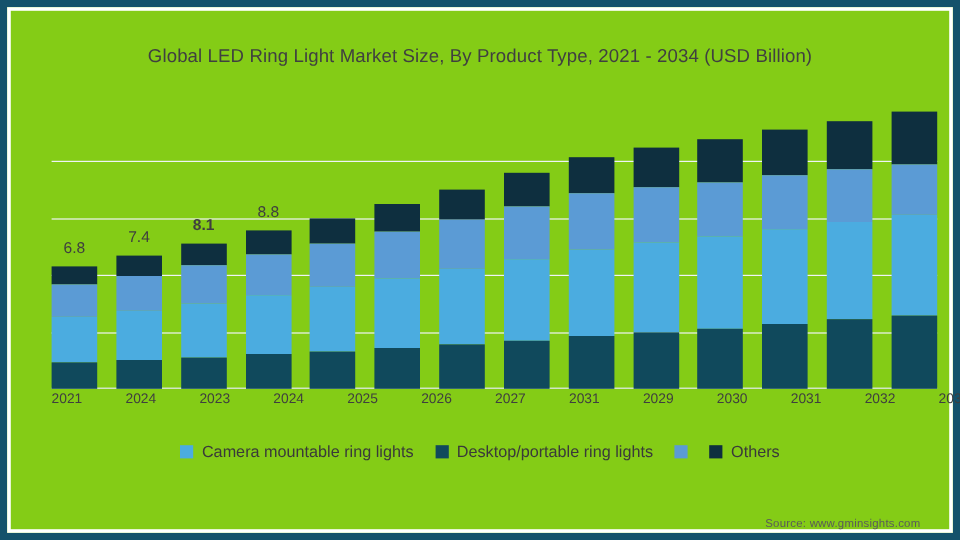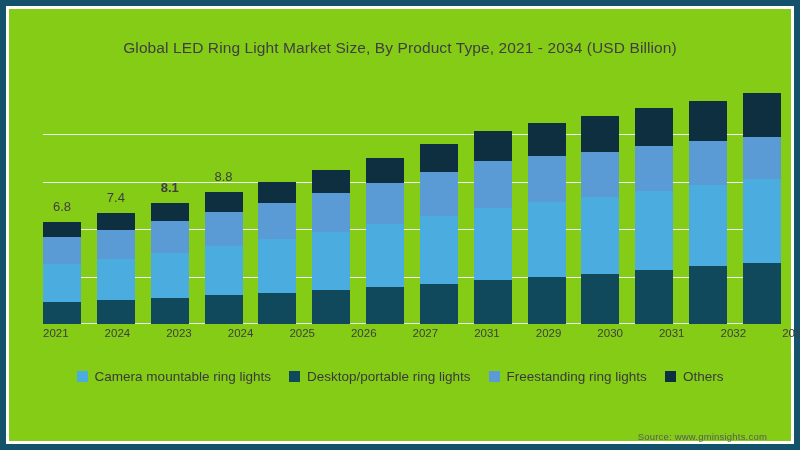--- a/index.html
+++ b/index.html
@@ -290,21 +290,20 @@
         <div class="legend-item">
           <span class="legend-swatch" style="background: rgb(75, 172, 224);"></span>
           <span>Camera mountable ring lights</span>
         </div>
         <div class="legend-item">
           <span class="legend-swatch" style="background: rgb(16, 73, 92);"></span>
           <span>Desktop/portable ring lights</span>
         </div>
         <div class="legend-item">
           <span class="legend-swatch" style="background: rgb(91, 155, 213);"></span>
-          <span>Freestanding ring lights</span>
         </div>
         <div class="legend-item">
           <span class="legend-swatch" style="background: rgb(14, 47, 63);"></span>
           <span>Others</span>
         </div>
       </div>
 
     <div id="source">Source: www.gminsights.com</div>
 
   </div>

